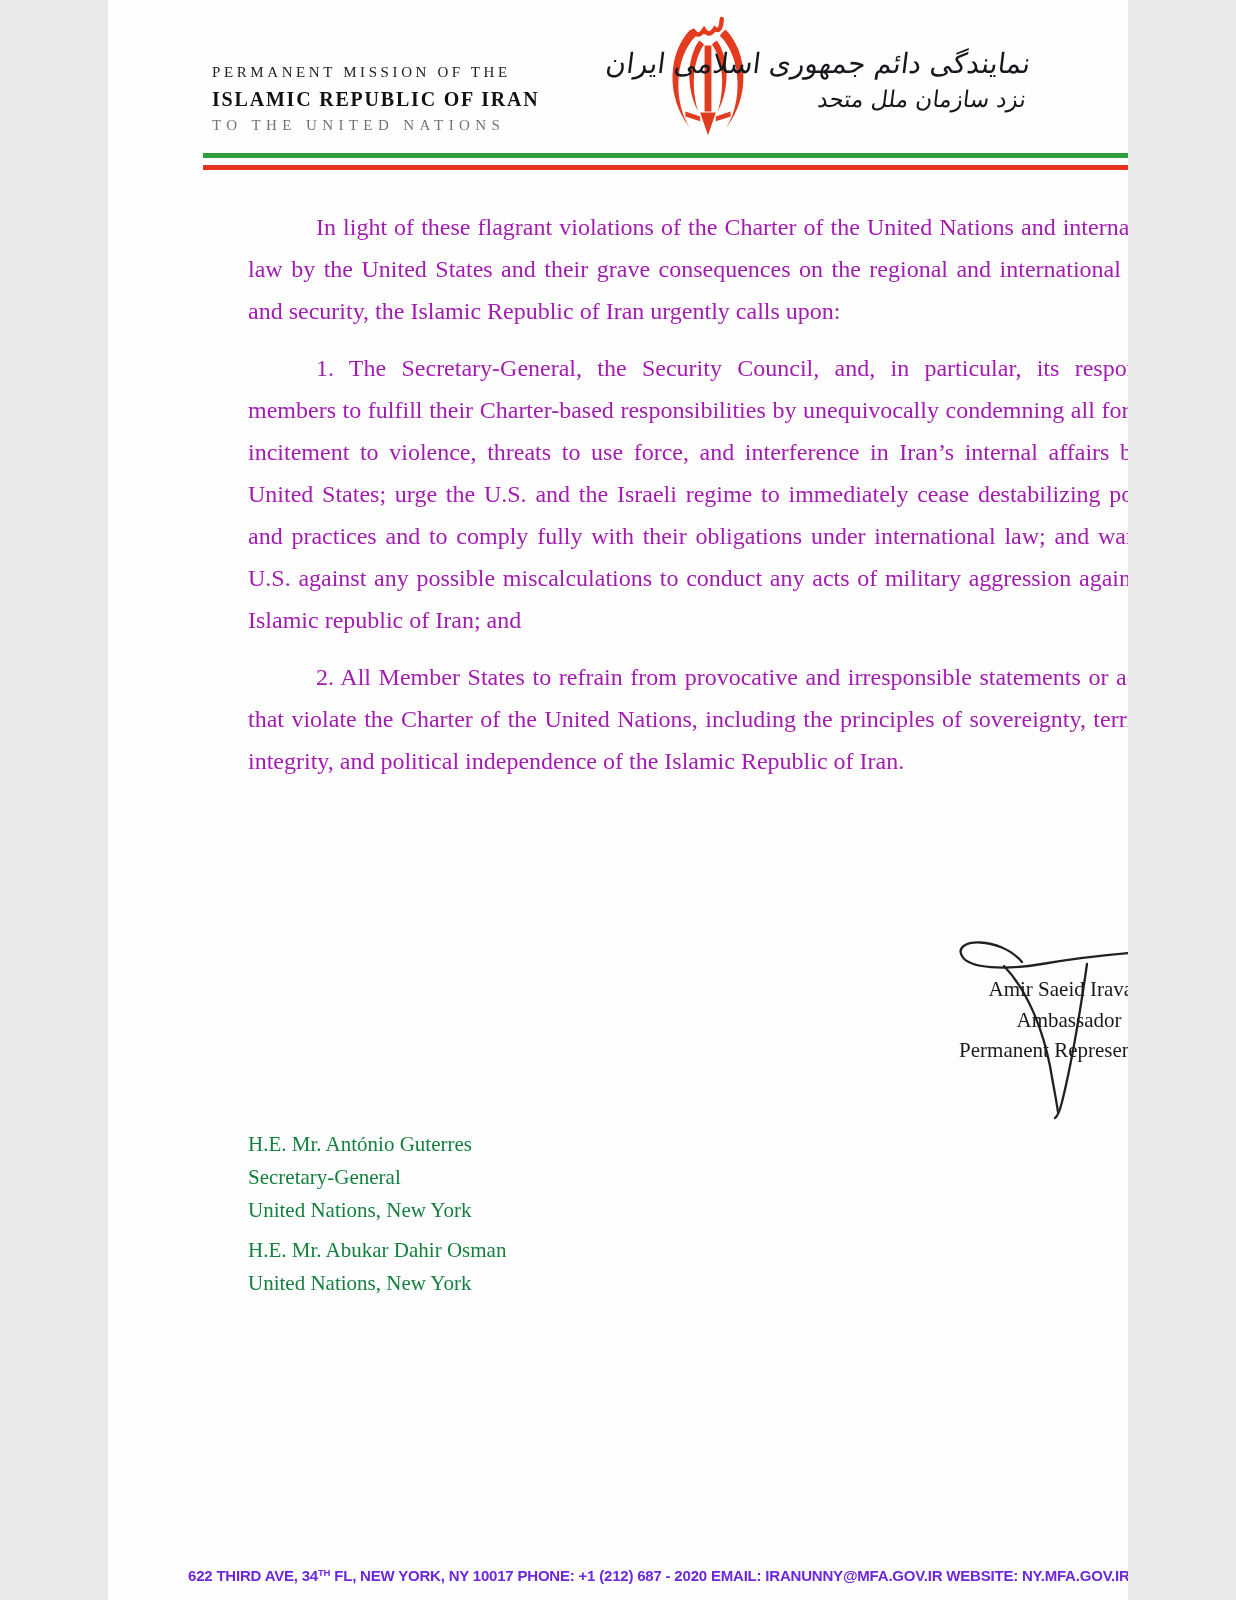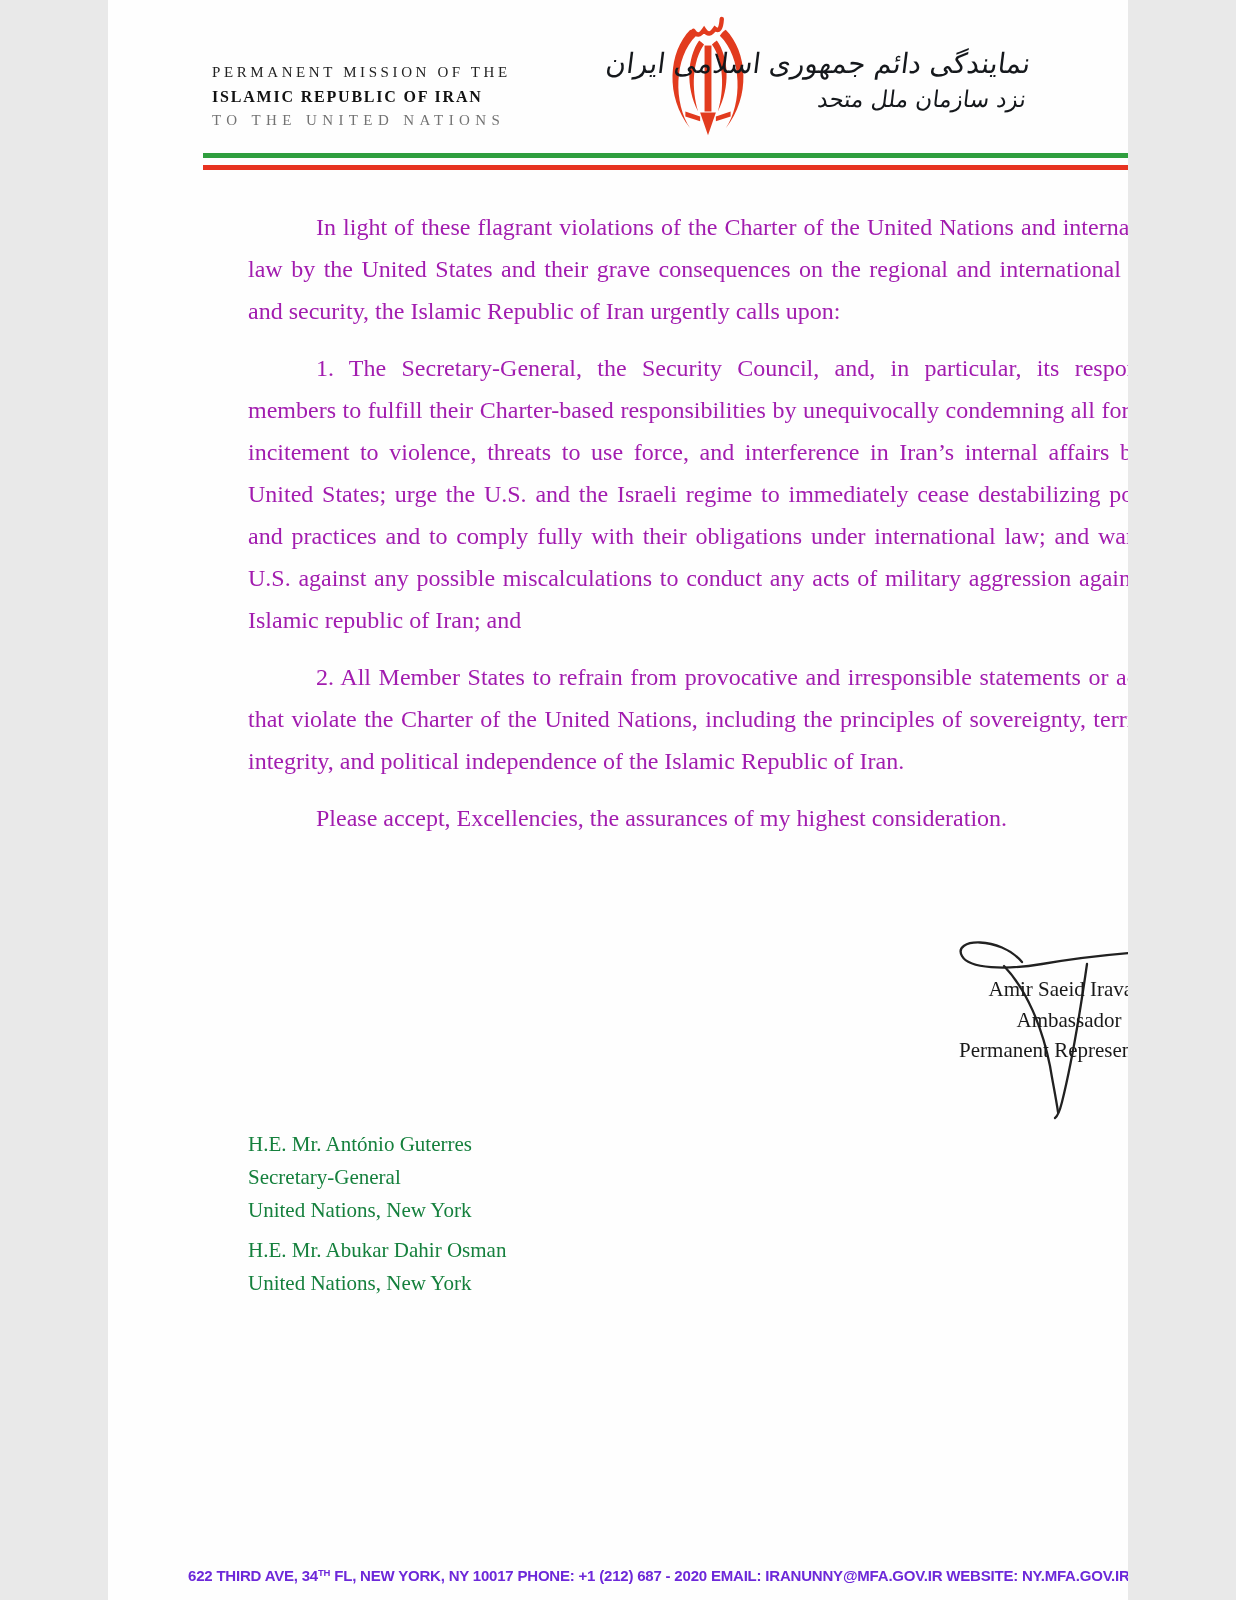--- a/index.html
+++ b/index.html
@@ -15,21 +15,21 @@
     margin:0 auto;
     background:#fefefe;
     font-family:"Liberation Serif", serif;
     color:var(--ink);
     overflow:hidden;
   }
 
   
   .lh-en{position:absolute;left:104px;top:64px;}
   .lh-en .l1{font-size:15px;letter-spacing:3.6px;white-space:nowrap;margin:0 0 7px;color:#222;}
-  .lh-en .l2{font-size:16px;font-weight:bold;letter-spacing:1.8px;white-space:nowrap;margin:0 0 6px;color:#111;}
+  .lh-en .l2{font-size:20px;font-weight:bold;letter-spacing:1.8px;white-space:nowrap;margin:0 0 6px;color:#111;}
   .lh-en .l3{font-size:15px;letter-spacing:5.4px;white-space:nowrap;margin:0;color:#737373;}
 
   .emblem{position:absolute;left:547px;top:16px;width:106px;height:128px;}
 
   .lh-fa{
     position:absolute;right:100px;top:44px;
     direction:rtl;text-align:right;
     font-family:"DejaVu Sans", sans-serif;
     color:#15181c;
     transform:skewX(-7deg);
@@ -107,21 +107,20 @@
     <div class="p2">نزد سازمان ملل متحد</div>
   </div>
 
   <div class="rule green"></div>
   <div class="rule red"></div>
 
   <div class="body-text">
     <p>In light of these flagrant violations of the Charter of the United Nations and international law by the United States and their grave consequences on the regional and international peace and security, the Islamic Republic of Iran urgently calls upon:</p>
     <p>1. The Secretary-General, the Security Council, and, in particular, its responsible members to fulfill their Charter-based responsibilities by unequivocally condemning all forms of incitement to violence, threats to use force, and interference in Iran’s internal affairs by the United States; urge the U.S. and the Israeli regime to immediately cease destabilizing policies and practices and to comply fully with their obligations under international law; and warn the U.S. against any possible miscalculations to conduct any acts of military aggression against the Islamic republic of Iran; and</p>
     <p>2. All Member States to refrain from provocative and irresponsible statements or actions that violate the Charter of the United Nations, including the principles of sovereignty, territorial integrity, and political independence of the Islamic Republic of Iran.</p>
-    <p>Please accept, Excellencies, the assurances of my highest consideration.</p>
   </div>
 
   <svg class="sig-svg" viewBox="0 0 336 196" aria-hidden="true">
     <g fill="none" stroke="#212121" stroke-width="2.3" stroke-linecap="round" stroke-linejoin="round">
       <path d="M92,36 C70,10 22,12 32,30 C39,43 76,44 112,38 C182,26 262,21 330,24"></path>
       <path d="M74,40 C96,63 112,100 120,140 C123,158 126,172 128,186"></path>
       <path d="M157,38 C151,80 143,132 132,176 C130,184 128,190 125,192"></path>
     </g>
   </svg>
 

